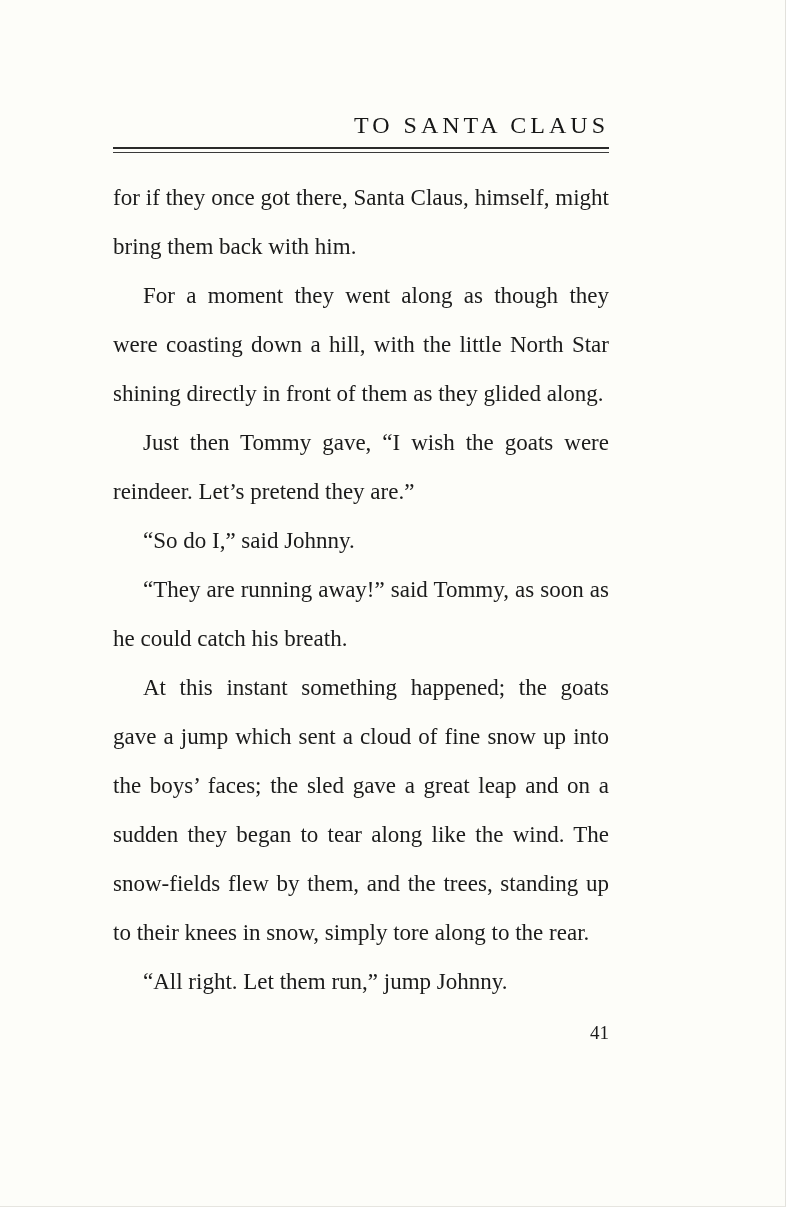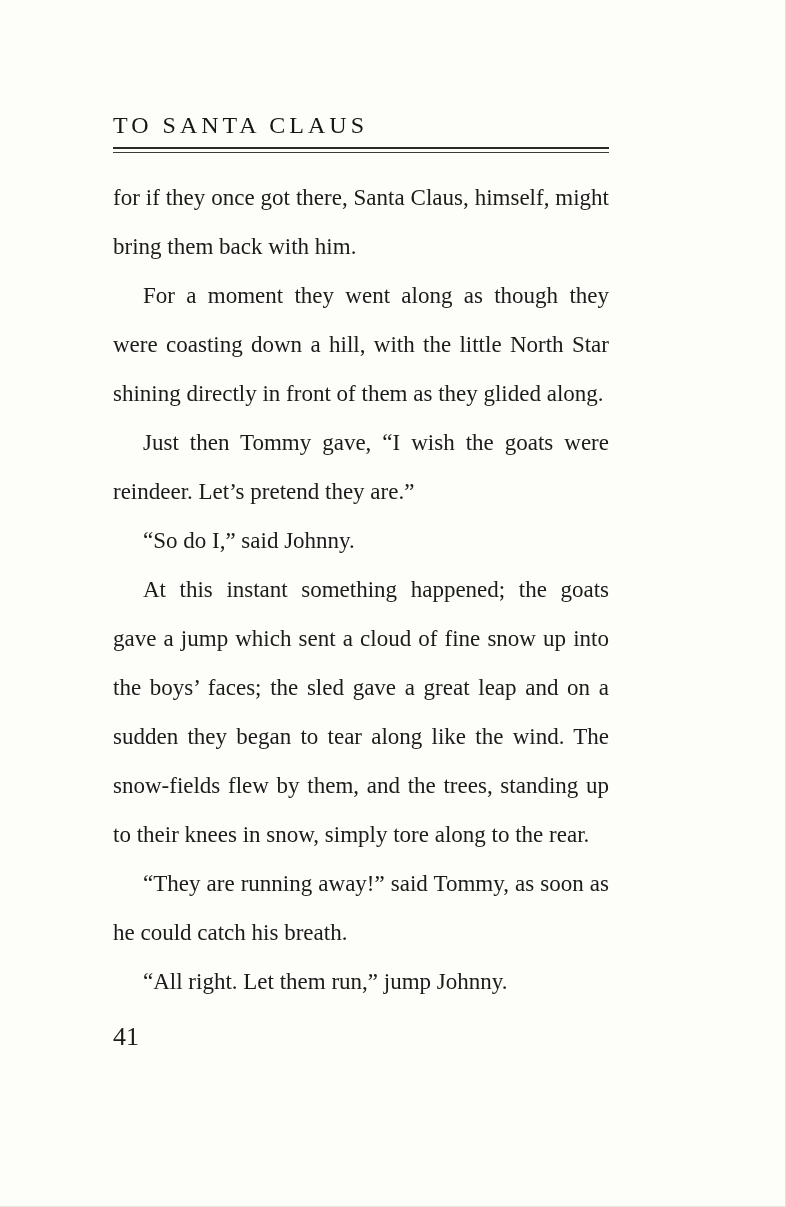--- a/index.html
+++ b/index.html
@@ -23,21 +23,21 @@
     border-bottom: 1px solid #e6e5e0;
     box-sizing: border-box;
   }
   .text-block {
     position: absolute;
     left: 113px;
     top: 112px;
     width: 496px;
   }
   .chapter-header {
-    text-align: left;
+    text-align: right;
     font-size: 24px;
     letter-spacing: 4px;
     color: #171717;
     margin: 0 0 8px 0;
     font-weight: normal;
   }
   .header-rule {
     margin: 0 0 18px 0;
     height: 8px;
   }
@@ -53,22 +53,22 @@
     font-size: 23px;
     line-height: 49px;
     text-align: justify;
     text-indent: 30px;
     color: #1b1b1b;
   }
   .body-text p.no-indent {
     text-indent: 0;
   }
   .page-number {
-    text-align: left;
-    font-size: 26px;
+    text-align: right;
+    font-size: 19px;
     margin-top: 16px;
     color: #1b1b1b;
   }
 </style>
 </head>
 <body>
 
 <div class="page">
   <div class="text-block">
 
@@ -77,21 +77,21 @@
     <div class="header-rule">
       <div class="rule-thick"></div>
       <div class="rule-thin"></div>
     </div>
 
     <div class="body-text">
       <p class="no-indent">for if they once got there, Santa Claus, himself, might bring them back with him.</p>
       <p>For a moment they went along as though they were coasting down a hill, with the little North Star shining directly in front of them as they glided along.</p>
       <p>Just then Tommy gave, “I wish the goats were reindeer.  Let’s pretend they are.”</p>
       <p>“So do I,” said Johnny.</p>
+      <p>“They are running away!” said Tommy, as soon as he could catch his breath.</p>
       <p>At this instant something happened; the goats gave a jump which sent a cloud of fine snow up into the boys’ faces; the sled gave a great leap and on a sudden they began to tear along like the wind.  The snow-fields flew by them, and the trees, standing up to their knees in snow, simply tore along to the rear.</p>
-      <p>“They are running away!” said Tommy, as soon as he could catch his breath.</p>
       <p>“All right.  Let them run,” jump Johnny.</p>
     </div>
 
     <div class="page-number">41</div>
 
   </div>
 </div>
 
 </body></html>

